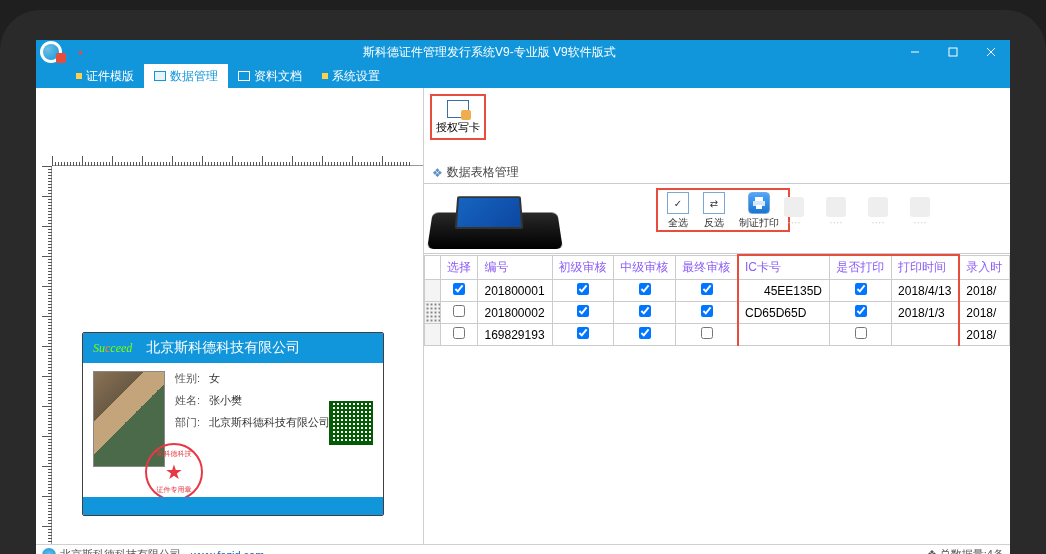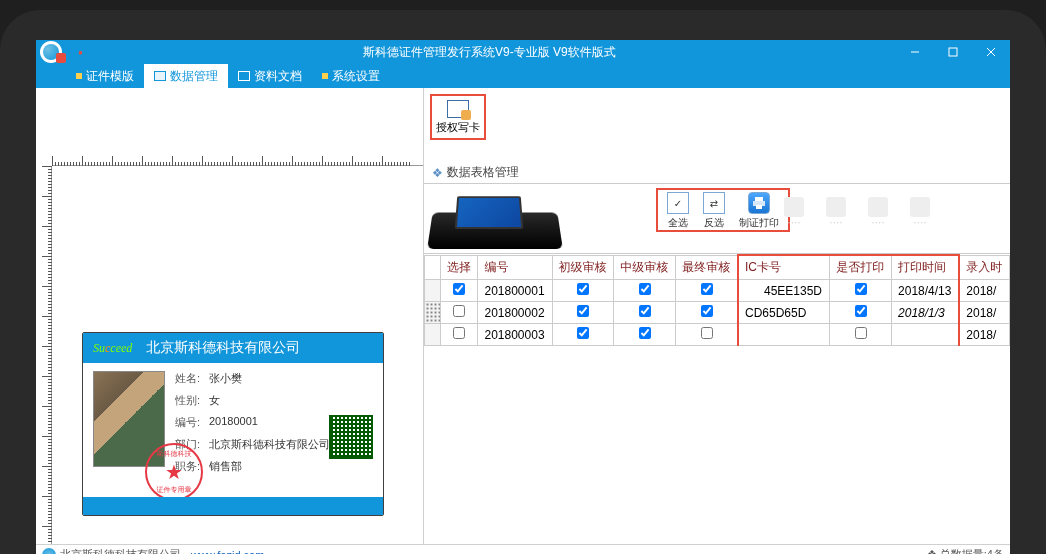--- a/index.html
+++ b/index.html
@@ -76,21 +76,21 @@
 .toolbar .highlight-group { position: absolute; left: 232px; top: 4px; display: flex; border: 2px solid #e74c3c; padding: 2px 2px 0 2px; }
 .toolbar .hbtn { width: 34px; display: flex; flex-direction: column; align-items: center; font-size: 10px; color: #333; margin: 0 1px; cursor: pointer; }
 .toolbar .hbtn .hicon { width: 22px; height: 22px; border: 1px solid #7aa7d4; background: #fff; margin-bottom: 2px; position: relative; display: flex; align-items: center; justify-content: center; }
 .toolbar .hbtn .hicon.printer { background: linear-gradient(180deg, #4da6ff, #1976d2); border-radius: 4px; }
 .toolbar .hbtn.wide { width: 52px; }
 .toolbar .right-ghosts { position: absolute; left: 350px; top: 6px; display: flex; }
 
 .table-wrap { flex: 1; overflow: auto; }
 table.data { border-collapse: collapse; width: 100%; font-size: 12px; }
 table.data th, table.data td { border: 1px solid #ccc; padding: 3px 6px; text-align: left; height: 22px; white-space: nowrap; }
-table.data th { background: #fff; font-weight: 400; color: #7f1d1d; }
+table.data th { background: #fff; font-weight: 400; color: #8b5cf6; }
 table.data td.center { text-align: center; }
 table.data tr.selected td { background: #d6ebf7; }
 table.data input[type="checkbox"] { width: 12px; height: 12px; }
 
 .row-marker { width: 16px; background: #f4f4f4; }
 .row-marker.dotted { background-image: radial-gradient(#888 1px, transparent 1px); background-size: 4px 4px; }
 
 
 .statusbar { position: absolute; left: 0; right: 0; bottom: 0; height: 20px; background: #fff; border-top: 1px solid #d0d0d0; display: flex; align-items: center; padding: 0 6px; font-size: 11px; color: #555; }
 .statusbar .sicon { width: 14px; height: 14px; background: radial-gradient(circle, #6ec1e4, #1296db); border-radius: 50%; margin-right: 4px; }
@@ -413,38 +413,30 @@
           <div class="card-header">
             <span class="brand">
               <span>Su</span><span class="orange">c</span><span>ceed</span>
             </span>
             <span>北京斯科德科技有限公司</span>
           </div>
           <div class="card-body">
             <div class="card-photo"></div>
             <div class="card-fields">
               <div class="row">
+                  <span class="lbl">性别:</span>
+                  <span>女</span>
+                </div>
+              <div class="row">
                   <span class="lbl">姓名:</span>
                   <span>张小樊</span>
                 </div>
               <div class="row">
-                  <span class="lbl">性别:</span>
-                  <span>女</span>
-                </div>
-              <div class="row">
-                  <span class="lbl">编号:</span>
-                  <span>20180001</span>
-                </div>
-              <div class="row">
                   <span class="lbl">部门:</span>
                   <span>北京斯科德科技有限公司</span>
-                </div>
-              <div class="row">
-                  <span class="lbl">职务:</span>
-                  <span>销售部</span>
                 </div>
             </div>
             <div class="stamp">
               <div class="stamp-text top">斯科德科技</div>
               <div class="stamp-star">★</div>
               <div class="stamp-text bottom">证件专用章</div>
             </div>
             <div class="qr"></div>
           </div>
           <div class="card-footer"></div>
@@ -540,27 +532,27 @@
                 </tr>
                 <tr>
                   <td class="row-marker dotted"></td>
                   <td class="center"><input type="checkbox" style=""></td>
                   <td>201800002</td>
                   <td class="center"><input type="checkbox" checked="" style=""></td>
                   <td class="center"><input type="checkbox" checked="" style=""></td>
                   <td class="center"><input type="checkbox" checked="" style=""></td>
                   <td style="border-left:2px solid #e74c3c;margin-left:36px;">CD65D65D</td>
                   <td class="center" style=""><input type="checkbox" checked="" style=""></td>
-                  <td style="border-right:2px solid #e74c3c;font-style:italic;">2018/1/3</td>
+                  <td style="border-right:2px solid #e74c3c;">2018/1/3</td>
                   <td>2018/</td>
                 </tr>
                 <tr>
                   <td class="row-marker "></td>
                   <td class="center"><input type="checkbox" style=""></td>
-                  <td>201800003</td>
+                  <td>169829193</td>
                   <td class="center"><input type="checkbox" checked="" style=""></td>
                   <td class="center"><input type="checkbox" checked="" style=""></td>
                   <td class="center"><input type="checkbox" style=""></td>
                   <td style="border-left:2px solid #e74c3c;"></td>
                   <td class="center" style=""><input type="checkbox" style=""></td>
                   <td style="border-right:2px solid #e74c3c;"></td>
                   <td>2018/</td>
                 </tr>
               </tbody>
           </table>

